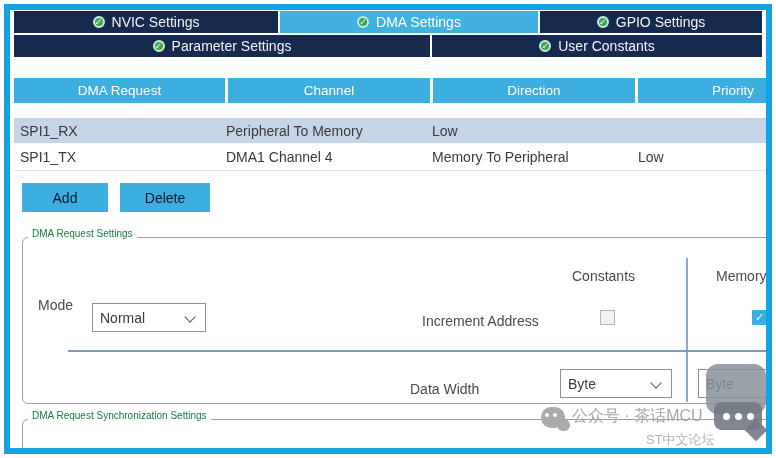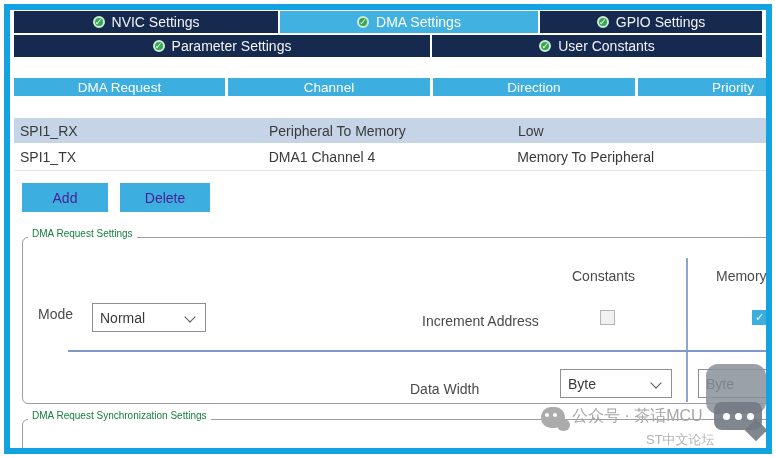--- a/index.html
+++ b/index.html
@@ -12,37 +12,37 @@
   .tab { position:absolute; height:22px; background:#16294e; color:#f2f4f8;
          display:flex; align-items:center; justify-content:center; gap:7px;
          font-size:14px; cursor:pointer; }
   .tab.selected { background:#41b1e1; color:#ffffff; }
   .ck { display:inline-flex; width:12px; height:12px; border-radius:50%;
         background:#35a854; border:2px solid #cfe9d6; color:#fff;
         font-size:9px; line-height:1; align-items:center; justify-content:center;
         flex:0 0 auto; }
 
   
-  .th { position:absolute; height:18px; background:#3cafe0; color:#ffffff;
+  .th { position:absolute; height:25px; background:#3cafe0; color:#ffffff;
         font-size:13.5px; display:flex; align-items:center; justify-content:center;
         cursor:pointer; }
   .th.last { justify-content:flex-end; padding-right:12px; }
   .trow { position:absolute; left:4px; right:0; height:25px; display:flex;
           align-items:center; font-size:14px; color:#3a3a3a; background:#fff;
-          cursor:pointer;gap:43px; }
+          cursor:pointer; }
   .trow.selected { background:#c6d4e8; }
   .trow span { display:block; overflow:hidden; white-space:nowrap; }
   .tc1 { width:212px; padding-left:6px; }
   .tc2 { width:206px; }
   .tc3 { width:206px; }
   .tc4 { flex:1; }
   .rowline { position:absolute; left:4px; right:0; height:1px; background:#e3e3e3; }
 
   
-  .btn { position:absolute; height:29px; background:#3cafe0; color:#4c1d95;
+  .btn { position:absolute; height:29px; background:#3cafe0; color:#0f172a;
          font-size:14px; display:flex; align-items:center; justify-content:center;
          cursor:pointer; border:none; }
 
   
   .group { position:absolute; border:1px solid #9e9e9e; border-radius:6px;
            background:transparent; }
   .group-label { position:absolute; background:#ffffff; padding:0 4px;
                  font-size:10px; color:#15803d; white-space:nowrap; }
 
   .lbl { position:absolute; font-size:14px; color:#4a4a4a; white-space:nowrap; }
@@ -134,21 +134,21 @@
   <div class="btn" style="left:12px; top:173px; width:86px;">Add</div>
   <div class="btn" style="left:110px; top:173px; width:90px;">Delete</div>
 
   <div class="group" style="left:12px; top:227px; width:790px; height:167px;"></div>
   <div class="group-label" style="left:18px; top:218px;">DMA Request Settings</div>
 
   <div class="lbl" style="left:562px; top:258px;">Constants</div>
   <div class="lbl" style="left:706px; top:258px;">Memory</div>
   <div class="vline" style="left:676px; top:248px; height:144px;"></div>
 
-  <div class="lbl" style="left:28px; top:296px;">Mode</div>
+  <div class="lbl" style="left:28px; top:287px;">Mode</div>
   <div class="dd" style="left:82px; top:293px; width:114px;">
     <span>Normal</span>
     <span class="chev"></span>
   </div>
 
   <div class="lbl" style="left:412px; top:303px;">Increment Address</div>
   <div class="cb" style="left:590px; top:300px;">
     
   </div>
   <div class="cb checked" style="left:742px; top:300px;">

